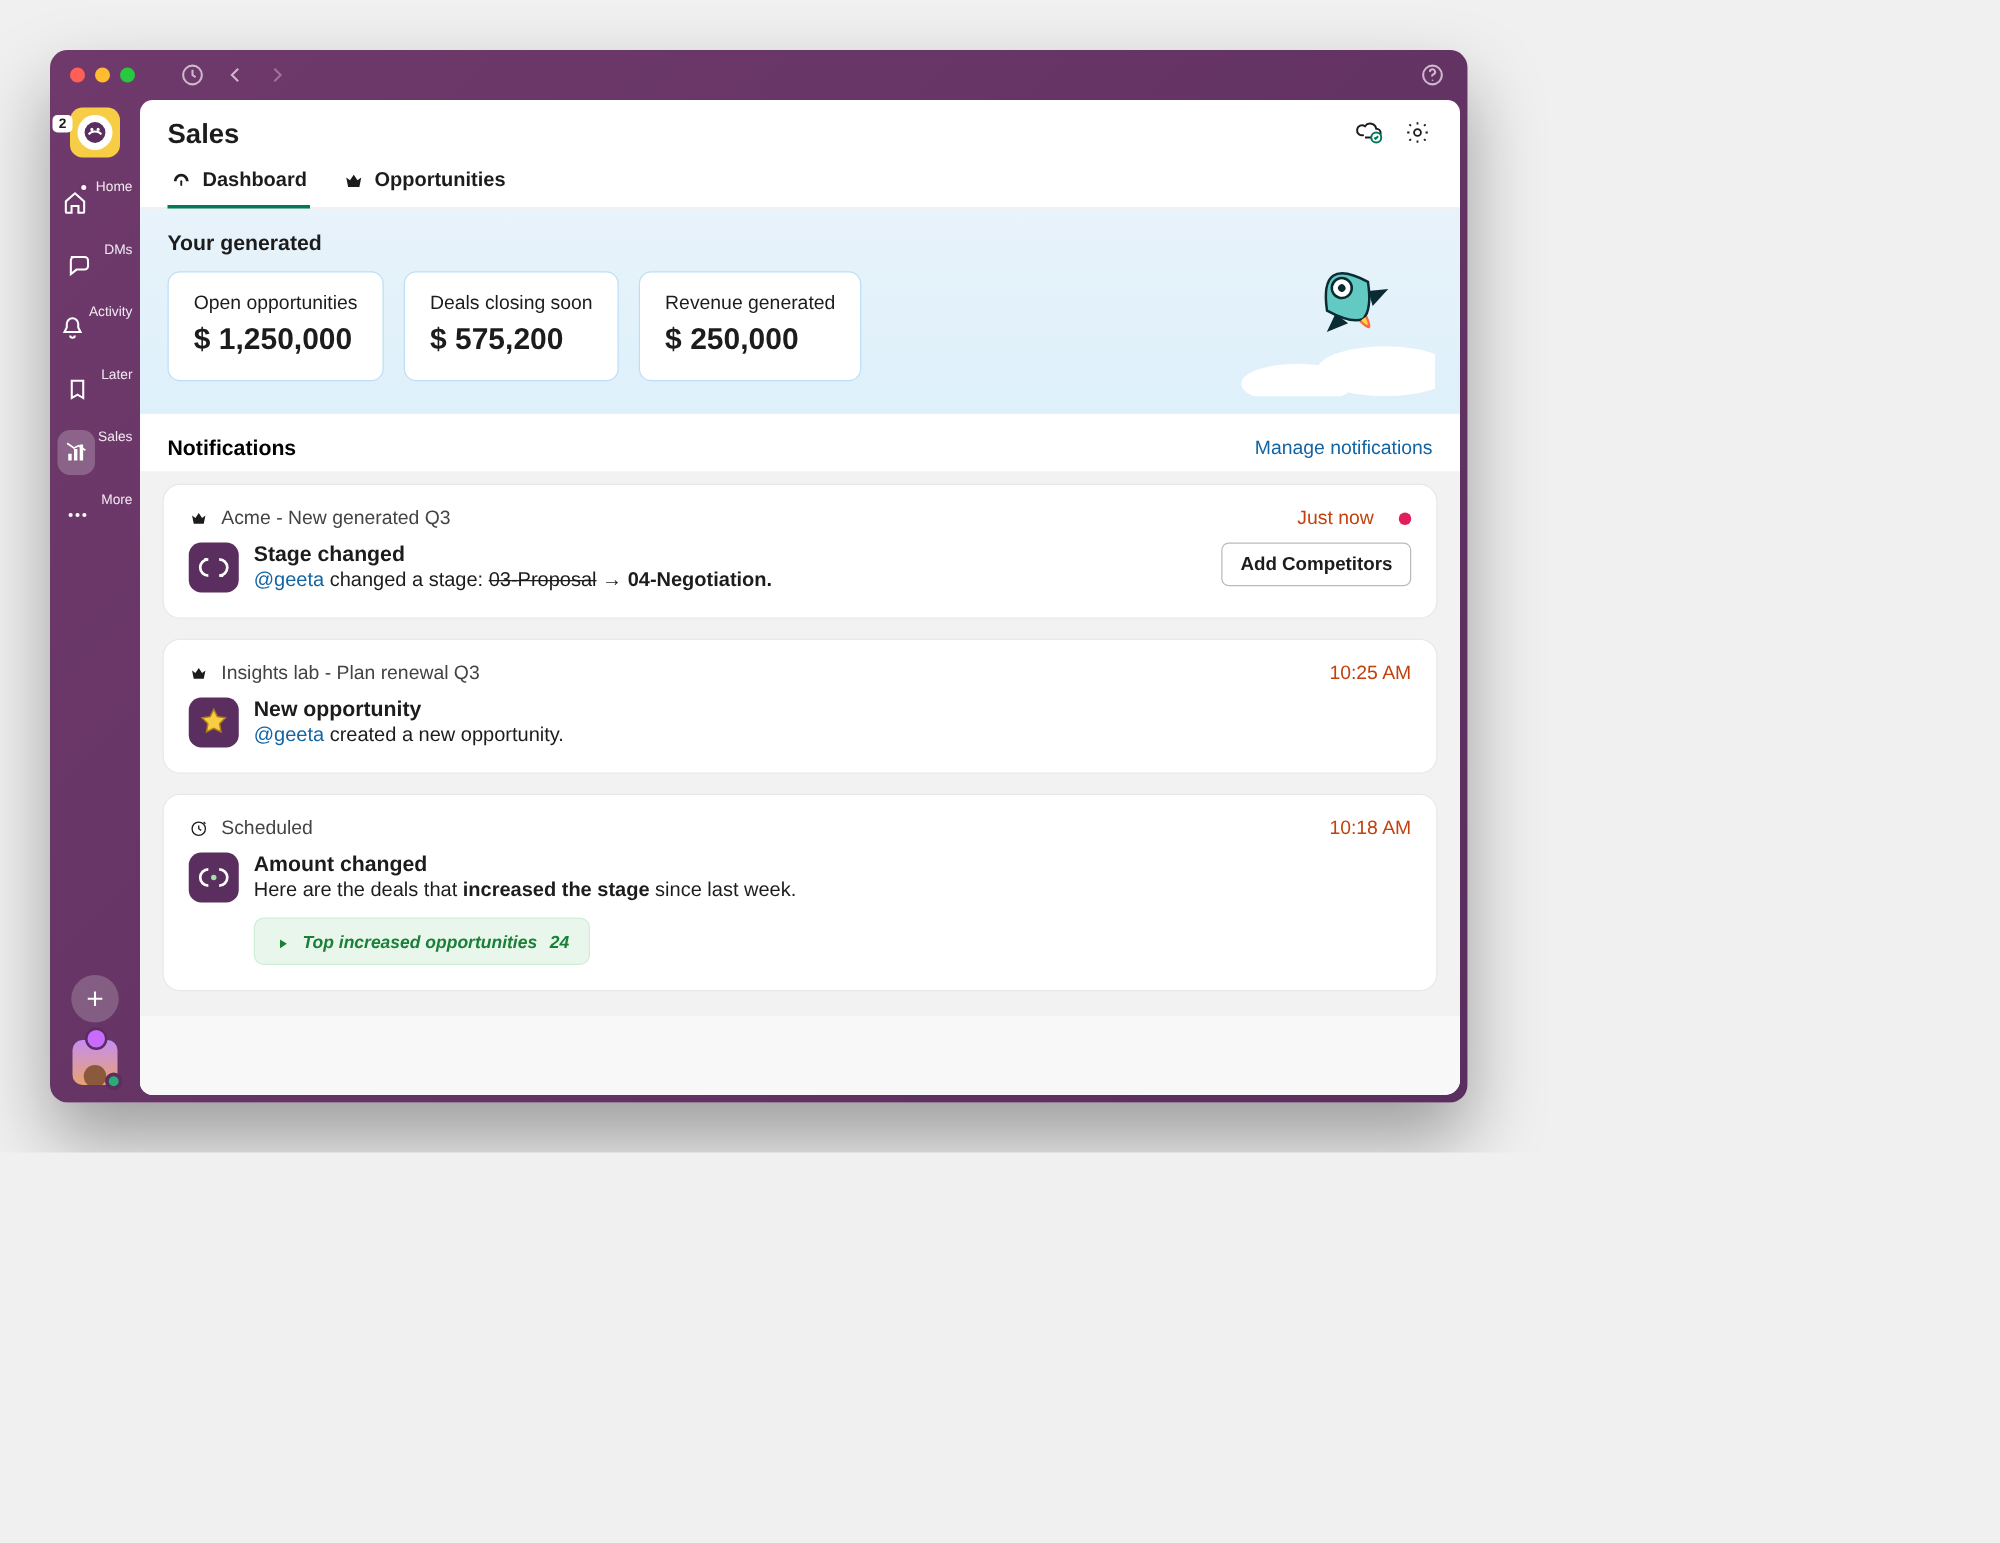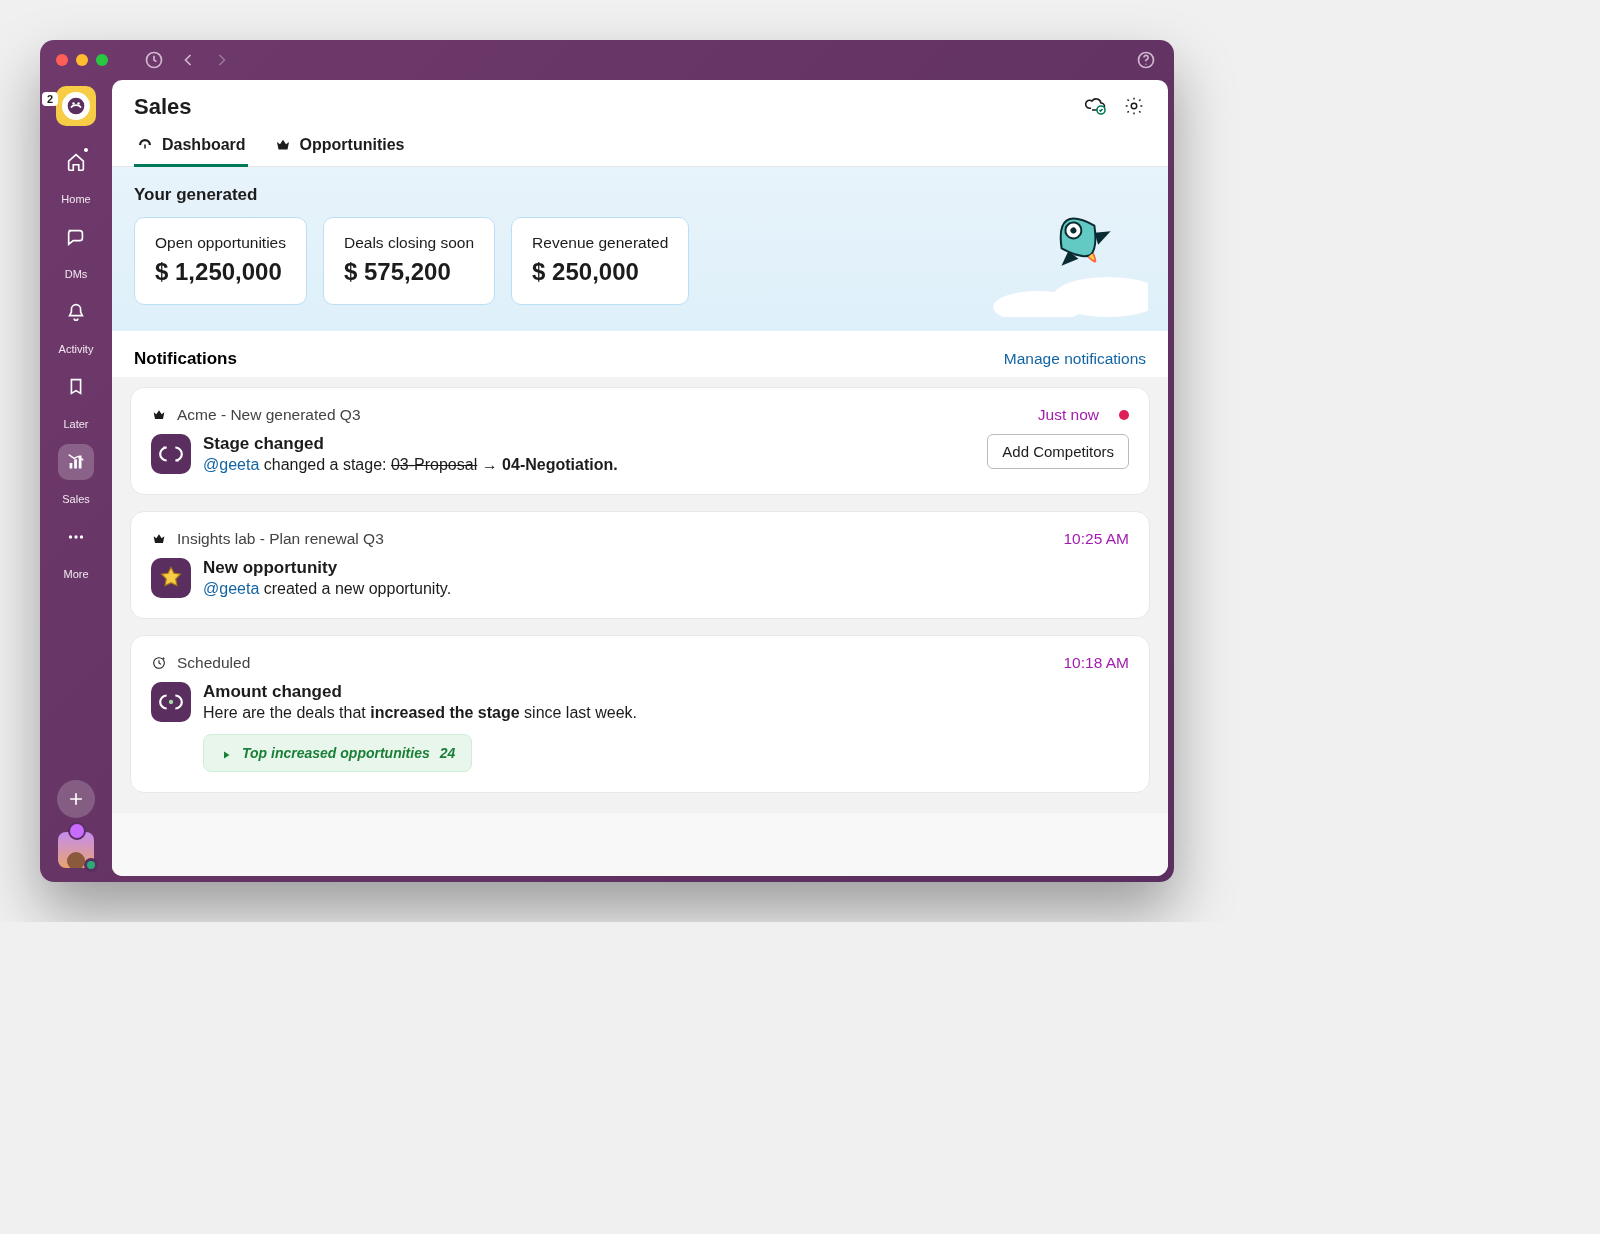--- a/index.html
+++ b/index.html
@@ -31,21 +31,21 @@
     position: relative; width:40px; height:40px; border-radius:10px; background:#f8cd46;
     display:flex; align-items:center; justify-content:center; margin-bottom:6px;
   }
   .ws-badge .inner { width:28px; height:28px; border-radius:50%; background:#fff; display:flex; align-items:center; justify-content:center; }
   .ws-badge .inner svg { width:20px; height:20px; }
   .ws-count {
     position:absolute; left:-14px; top:6px; background:#fff; color:#1d1c1d; font-size:11px; font-weight:700;
     border-radius:4px; padding:1px 5px;
   }
   .nav { display:flex; flex-direction:column; align-items:center; gap:4px; margin-top:6px; width:100%; }
-  .nav-item { width:60px; padding:6px 0 4px; display:flex; flex-direction:column; align-items:center; gap:13px; cursor:pointer; border-radius:10px; }
+  .nav-item { width:60px; padding:6px 0 4px; display:flex; flex-direction:row; gap:2px; cursor:pointer; border-radius:10px; }
   .nav-item .ic { position:relative; width:36px; height:36px; display:flex; align-items:center; justify-content:center; border-radius:10px; }
   .nav-item.active .ic { background: rgba(255,255,255,.22); }
   .nav-item .lbl { font-size:11px; font-weight:500; color:#f3e9f2; }
   .nav-item .dot { position:absolute; top:2px; right:4px; width:8px; height:8px; border-radius:50%; background:#fff; border:2px solid #6b3768; }
   .sidebar-bottom { margin-top:auto; display:flex; flex-direction:column; align-items:center; gap:14px; }
   .add-btn { width:38px; height:38px; border-radius:50%; background:rgba(255,255,255,.2); display:flex; align-items:center; justify-content:center; cursor:pointer; }
   .avatar-wrap { position:relative; }
   .avatar { width:36px; height:36px; border-radius:8px; background: linear-gradient(180deg,#c68df0 0%, #e7a46f 100%); overflow:hidden; display:flex; align-items:flex-end; justify-content:center; }
   .avatar .head { width:18px; height:18px; border-radius:50%; background:#8b5a3c; margin-bottom:-2px; }
   .avatar-wrap .presence { position:absolute; right:-4px; bottom:-4px; width:14px; height:14px; border-radius:50%; background:#2bac76; border:3px solid #5a2e5e; }
@@ -68,33 +68,33 @@
   .card { background:#fff; border:1px solid #bcdff5; border-radius:10px; padding:16px 20px 18px; min-width:170px; }
   .card .label { font-size:15.5px; color:#1d1c1d; }
   .card .value { font-size:24px; font-weight:800; color:#1d1c1d; margin-top:6px; }
   .rocket { position:absolute; right:20px; top:10px; width:160px; height:140px; }
   .sec-hdr { display:flex; align-items:center; padding:18px 22px 8px; background:#fff; }
   .sec-hdr h2 { font-size:17px; font-weight:800; }
   .link { margin-left:auto; color:#1264a3; font-size:15.5px; cursor:pointer; }
   .list { padding: 10px 18px 20px; display:flex; flex-direction:column; gap:16px; background:#f2f2f2; }
   .notif { background:#fff; border:1px solid #e8e8e8; border-radius:14px; padding:18px 20px 20px; }
   .notif-top { display:flex; align-items:center; gap:10px; font-size:15.5px; color:#454245; }
-  .notif-top .ts { margin-left:auto; color:#a21caf; }
+  .notif-top .ts { margin-left:auto; color:#c2410c; }
   .pink-dot { width:10px; height:10px; border-radius:50%; background:#e01e5a; margin-left:10px; }
   .notif-body { display:flex; gap:12px; margin-top:10px; align-items:flex-start; }
   .thumb { width:40px; height:40px; border-radius:10px; display:flex; align-items:center; justify-content:center; flex-shrink:0; }
   .thumb.purple { background:#5a2e5e; }
   .thumb.orange { background:#5a2e5e; }
   .notif-main { flex:1; }
   .notif-title { font-size:17px; font-weight:800; color:#1d1c1d; }
   .notif-text { font-size:16px; color:#1d1c1d; margin-top:2px; }
   .mention { color:#1264a3; }
   .strike { text-decoration:line-through; }
   .strong { font-weight:700; }
-  .action-btn { margin-left:auto; align-self:flex-start; background:#fff; border:1px solid #bbb; border-radius:6px; padding:8px 14px; font-size:15px; font-weight:400; cursor:pointer; color:#1d1c1d; }
+  .action-btn { margin-left:auto; align-self:flex-start; background:#fff; border:1px solid #bbb; border-radius:6px; padding:8px 14px; font-size:15px; font-weight:700; cursor:pointer; color:#1d1c1d; }
   .pill { margin-top:12px; display:inline-flex; align-items:flex-end; gap:10px; background:#e9f6ec; border:1px solid #cfeed7; color:#1a7f37; padding:10px 16px; border-radius:8px; font-weight:700; font-size:14px; cursor:pointer;font-style:italic; }
   .pill .count { color:#1a7f37; font-weight:700; }
   svg { display:block; }
 </style>
 </head>
 <body>
 
 <div class="window">
 
   <div class="titlebar">

